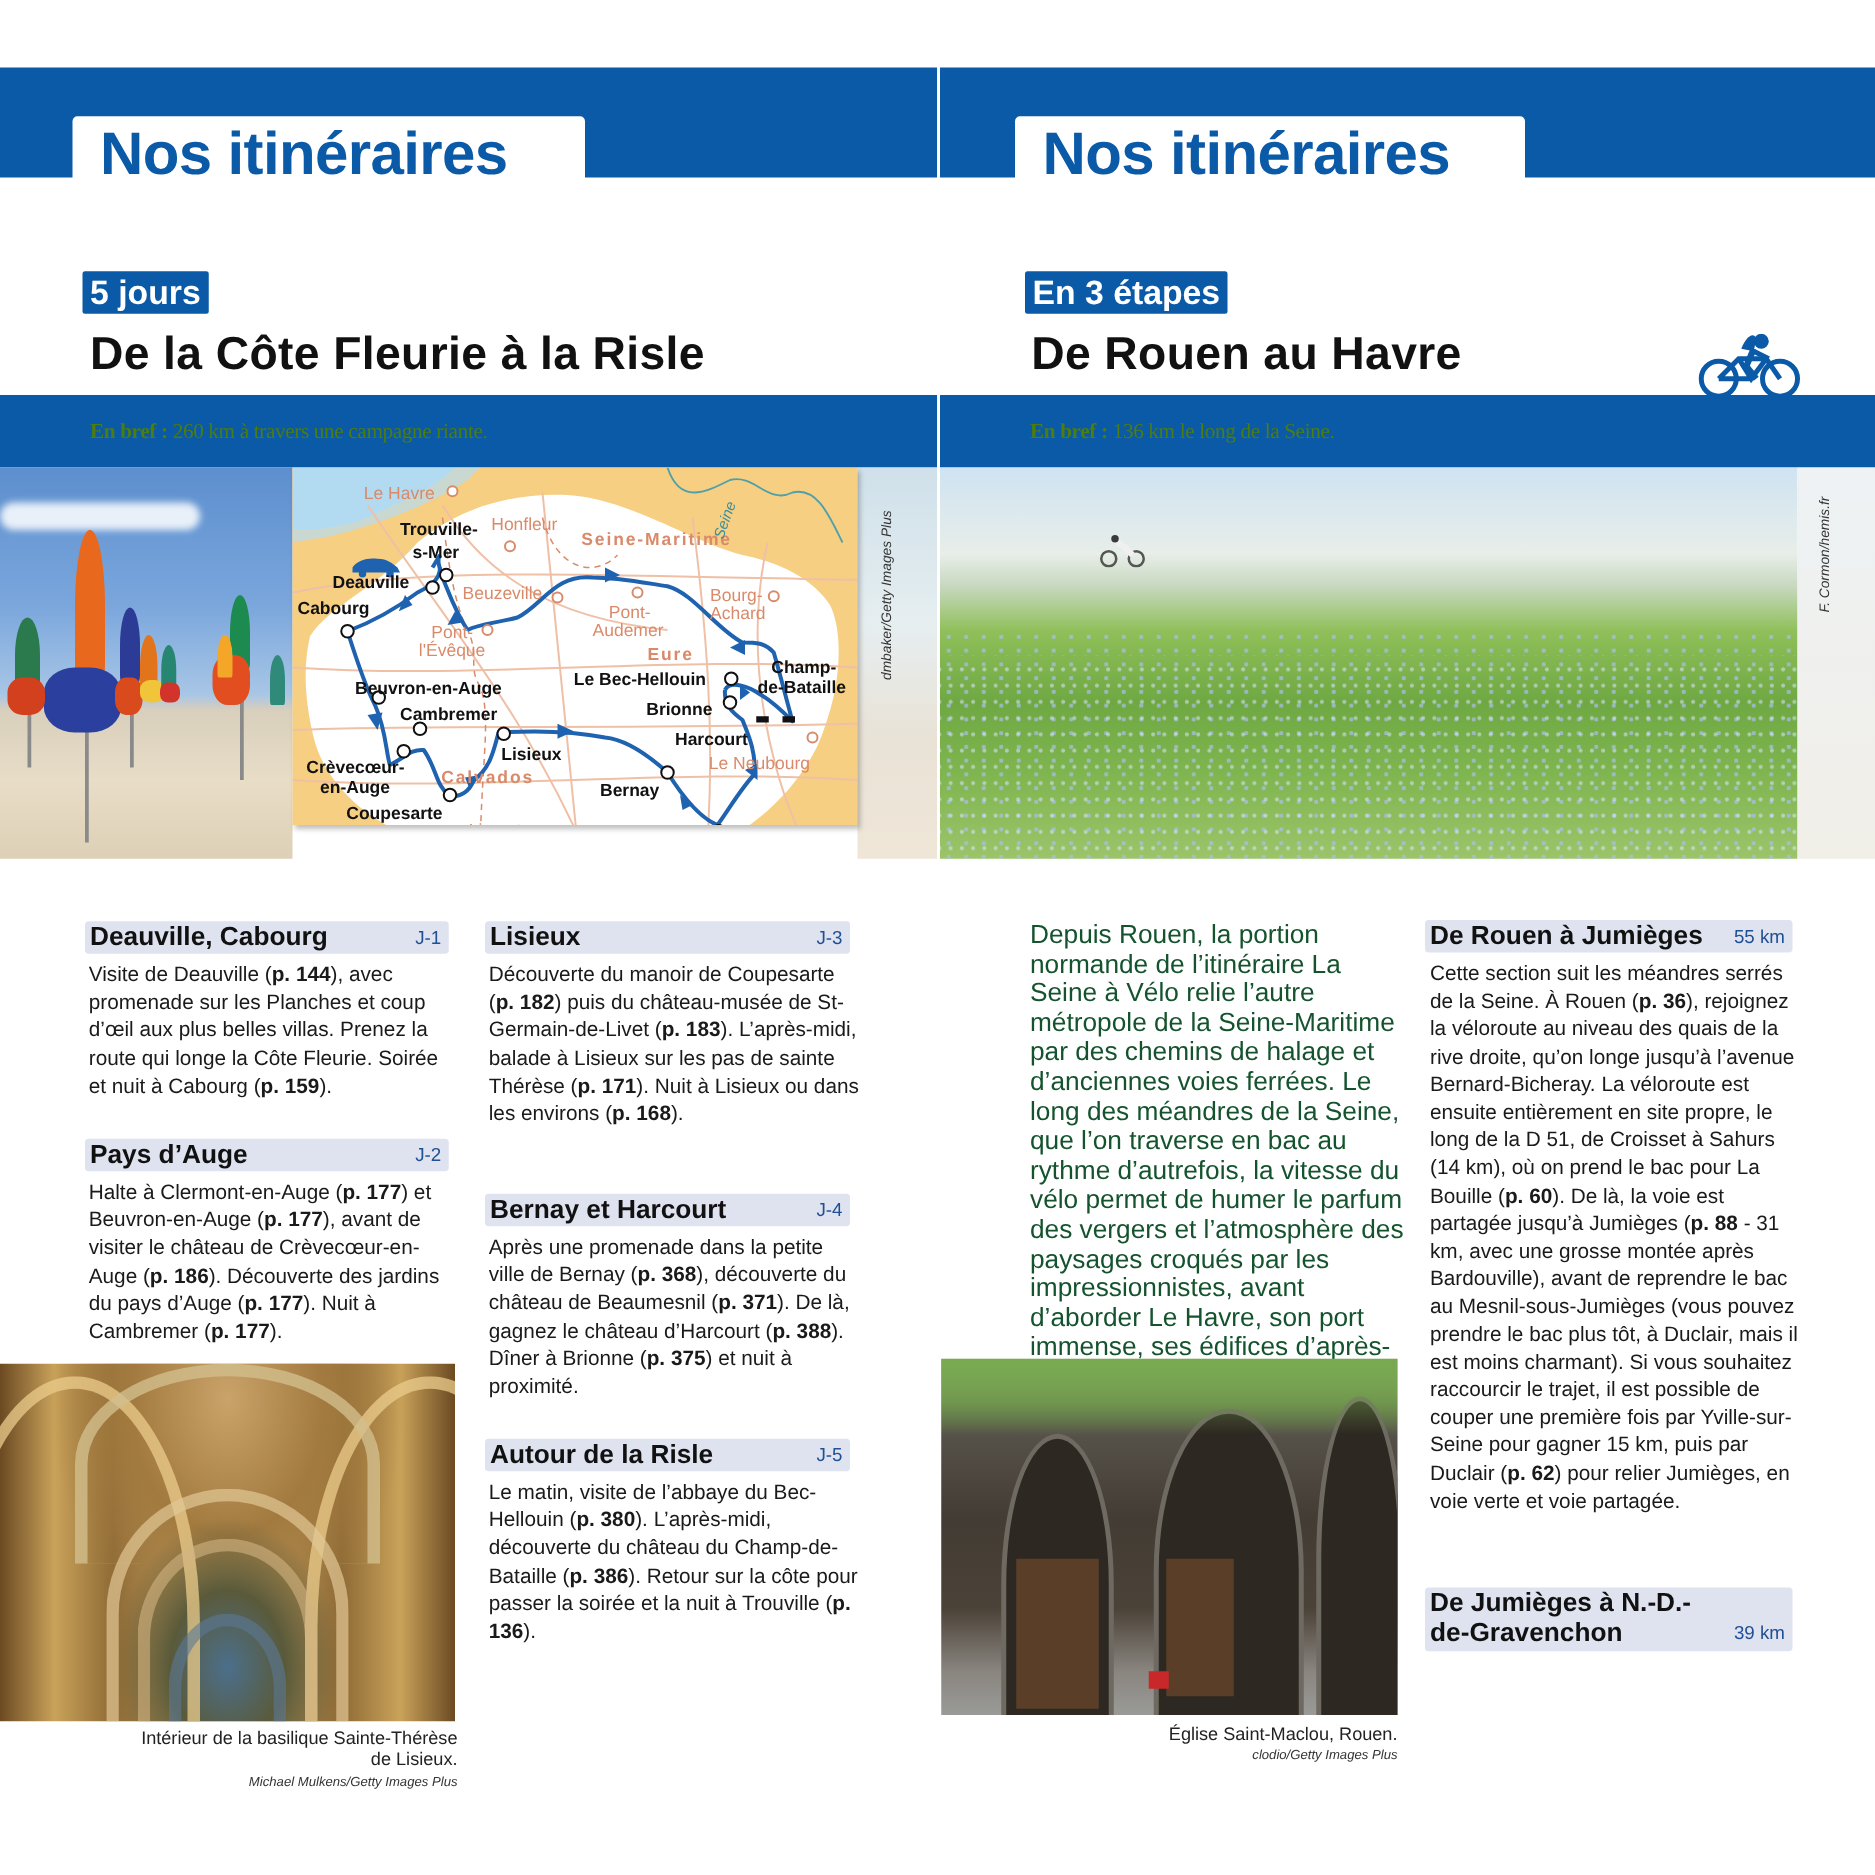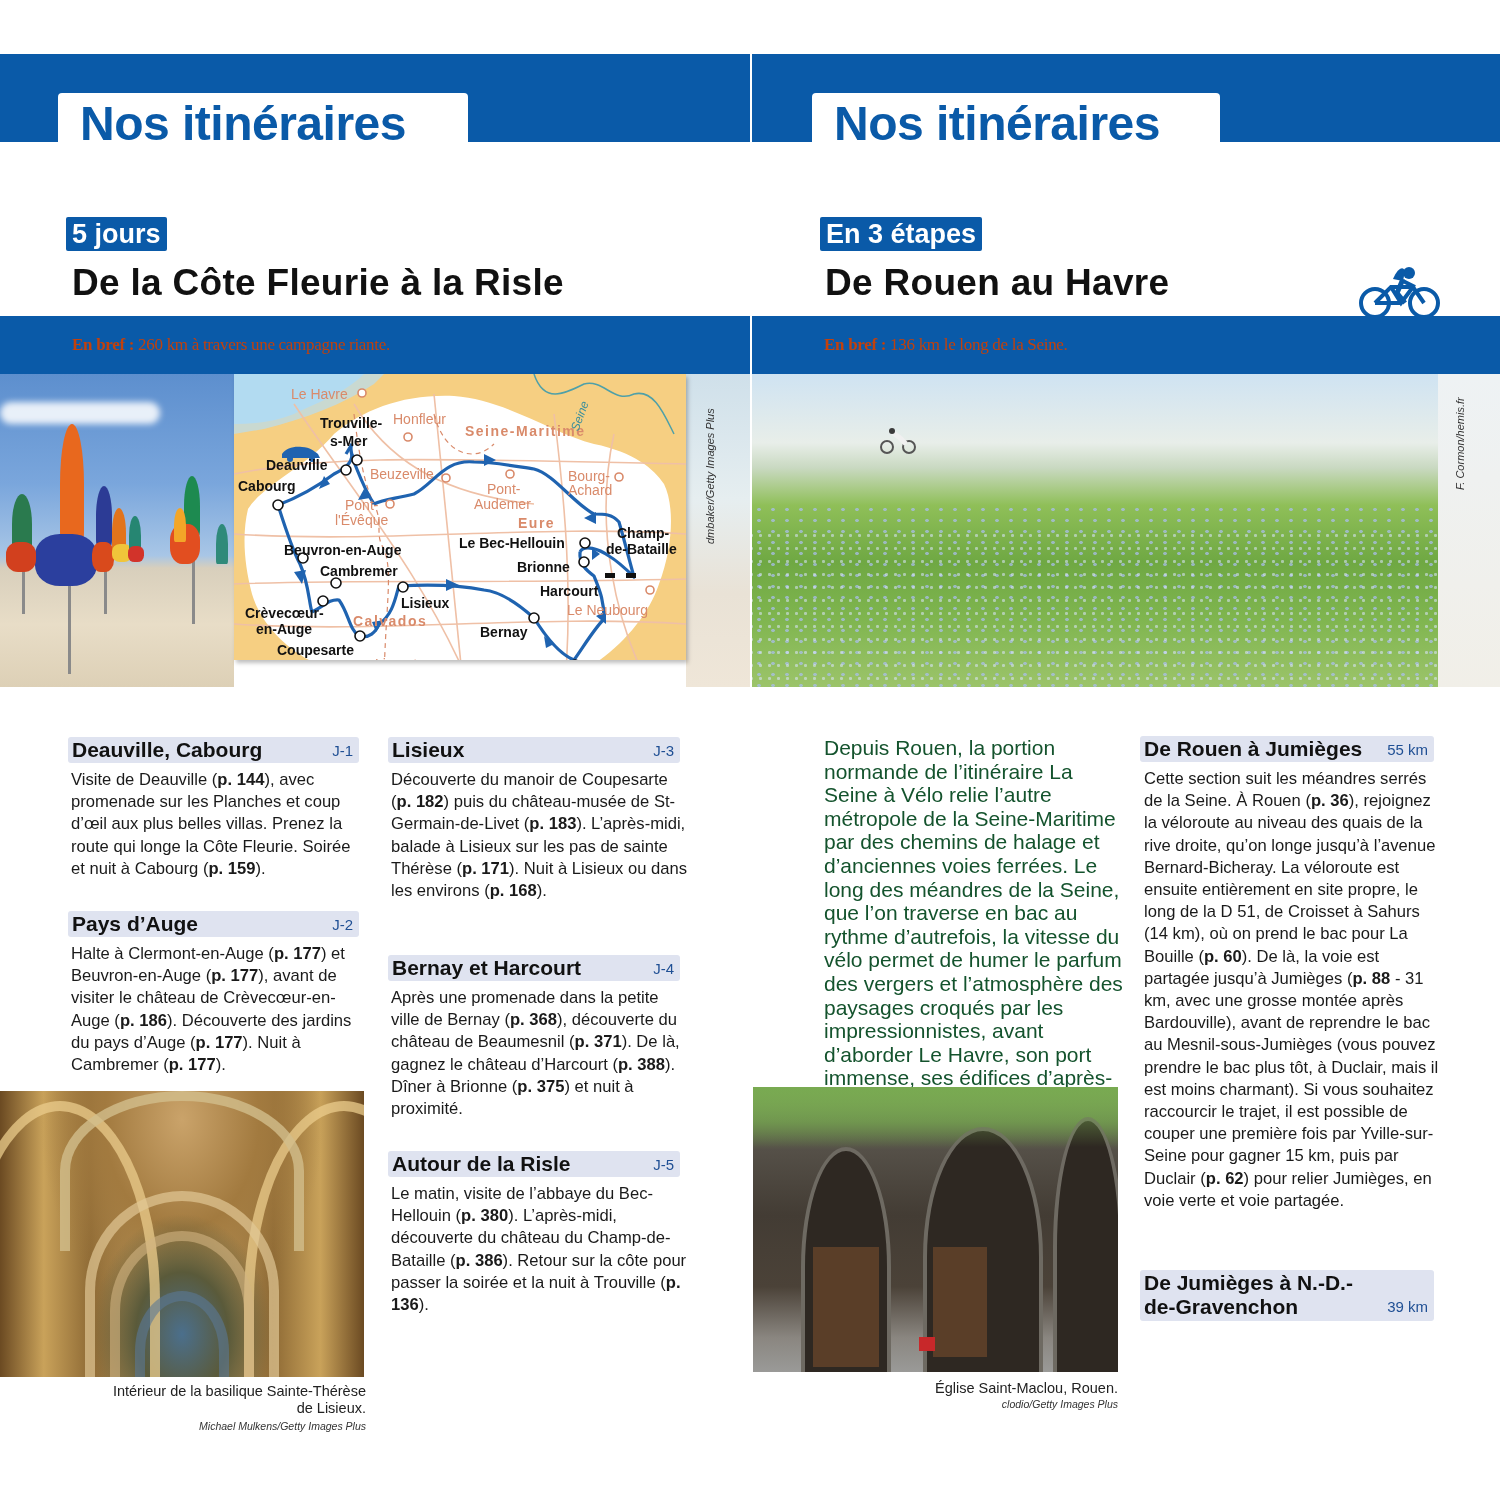--- a/index.html
+++ b/index.html
@@ -20,21 +20,21 @@
   .left .tag { left: 66px; }
   .right .tag { left: 818px; left: 68px; }
 
   .route-title { position: absolute; top: 262px; font-weight: bold; font-size: 37px; color: #111; letter-spacing: 0.3px; }
   .left .route-title { left: 72px; }
   .right .route-title { left: 73px; }
 
   .bike { position: absolute; left: 605px; top: 267px; width: 86px; height: 54px; }
 
   .brief-band { position: absolute; left: 0; top: 316px; width: 750px; height: 58px; background: #0a5aa8; }
-  .brief { position: absolute; top: 335px; font-family: "Liberation Serif", serif; color: #c2410c; font-size: 17px; letter-spacing: -0.3px; }
+  .brief { position: absolute; top: 335px; font-family: "Liberation Serif", serif; color: #4d7c0f; font-size: 17px; letter-spacing: -0.3px; }
   .left .brief { left: 72px; }
   .right .brief { left: 72px; }
   .brief b { font-weight: bold; }
 
   
   .beach { position: absolute; left: 0; top: 374px; width: 234px; height: 313px; overflow: hidden;
     background: linear-gradient(180deg, #5d8fce 0%, #7aa6dc 35%, #a8c6e6 58%, #d8cfbc 62%, #e8ddc7 80%, #ddd0b6 100%); }
   .cloud { position: absolute; left: 0; top: 28px; width: 160px; height: 22px; background: rgba(255,255,255,0.85); border-radius: 12px; filter: blur(3px); }
   .umb { position: absolute; border-radius: 50% 50% 10% 10%; }
   .pole { position: absolute; width: 3px; background: #8a8a8a; }

